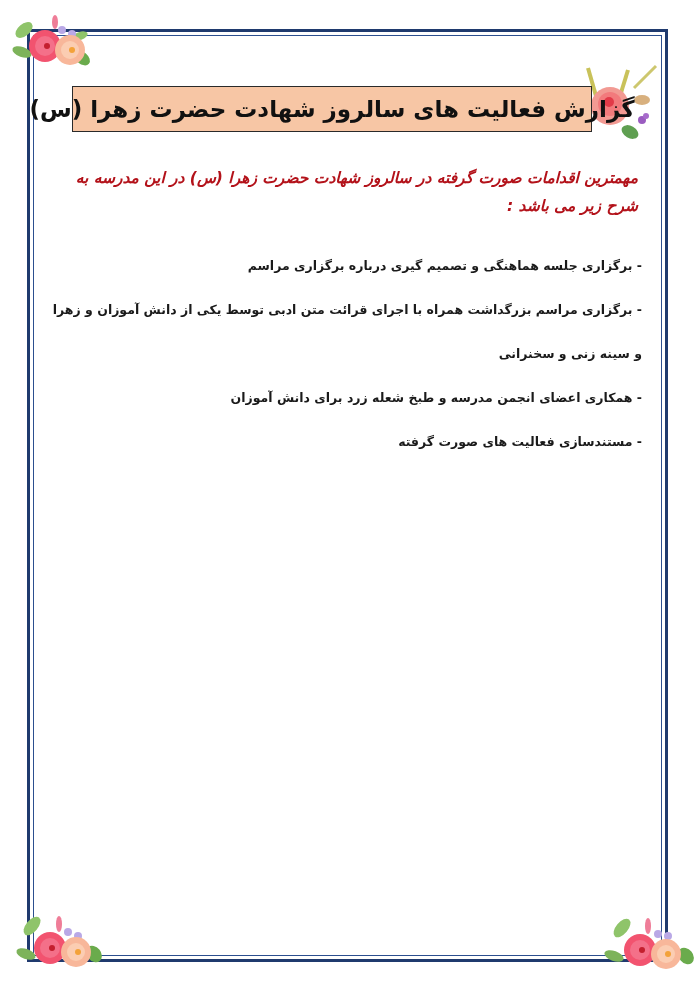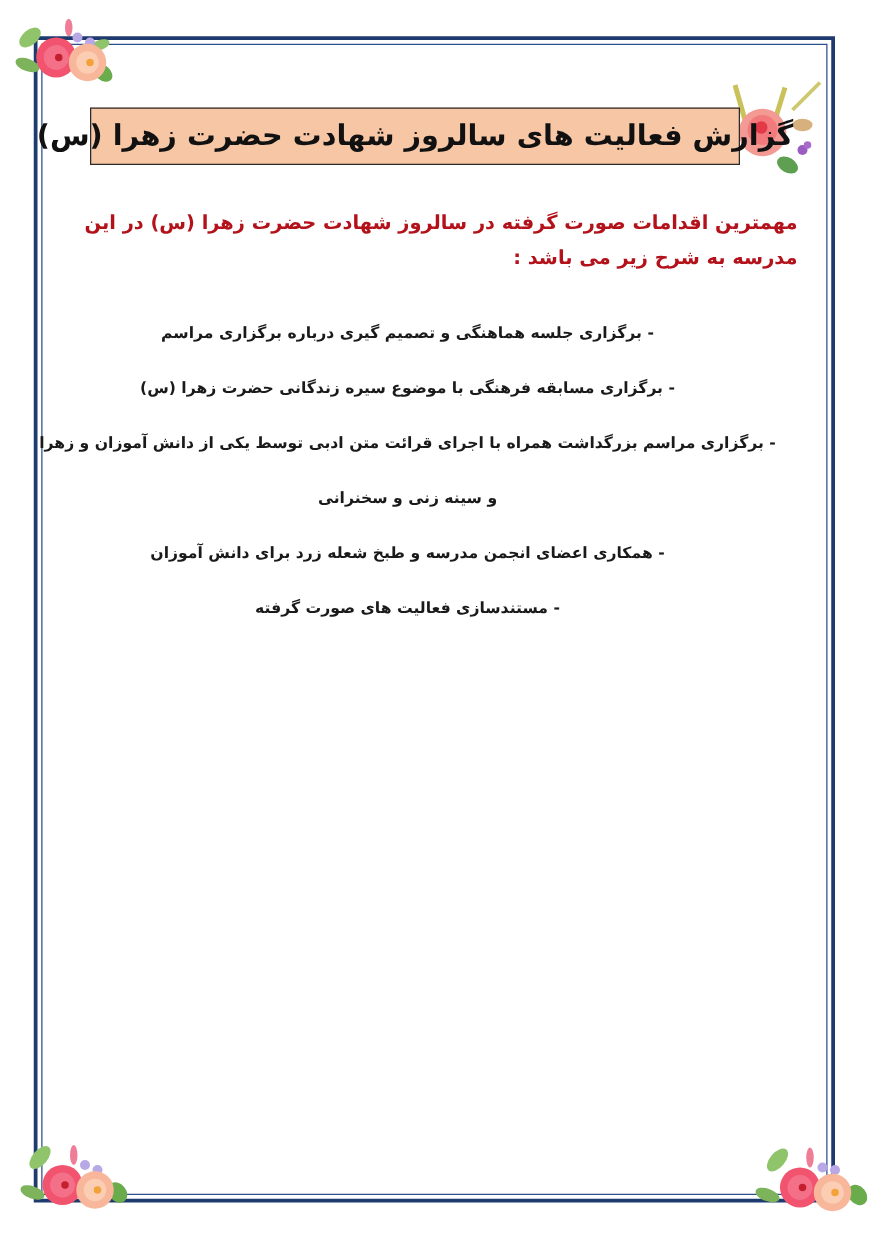--- a/index.html
+++ b/index.html
@@ -57,28 +57,29 @@
       position: absolute;
       left: 60px;
       top: 164px;
       width: 578px;
       direction: rtl;
       text-align: right;
       color: #b3121a;
       font-weight: bold;
       font-size: 15.5px;
       line-height: 28px;
+      font-style: italic;
     }
     .list {
       position: absolute;
-      left: 27px;
+      left: 44px;
       top: 244px;
       width: 598px;
       direction: rtl;
-      text-align: center;
+      text-align: right;
       margin: 0;
       padding: 0;
       list-style: none;
     }
     .list li {
       font-size: 12.5px;
       font-weight: bold;
       color: #1a1a1a;
       line-height: 44px;
       margin: 0;
@@ -166,17 +167,16 @@
 </div>
 
 <div class="title-box">
   <span class="title-text">گزارش فعالیت های سالروز شهادت حضرت زهرا (س)</span>
 </div>
 
 <div class="intro">مهمترین اقدامات صورت گرفته در سالروز شهادت حضرت زهرا (س) در این مدرسه به شرح زیر می باشد :</div>
 
 <ul class="list">
   <li>- برگزاری جلسه هماهنگی و تصمیم گیری درباره برگزاری مراسم</li>
-  <li>- برگزاری مسابقه فرهنگی با موضوع سیره زندگانی حضرت زهرا (س)</li>
   <li class="wrap">- برگزاری مراسم بزرگداشت همراه با اجرای قرائت متن ادبی توسط یکی از دانش آموزان و زهرا و سینه زنی و سخنرانی</li>
   <li>- همکاری اعضای انجمن مدرسه و طبخ شعله زرد برای دانش آموزان</li>
   <li>- مستندسازی فعالیت های صورت گرفته</li>
 </ul>
 
 </body></html>

